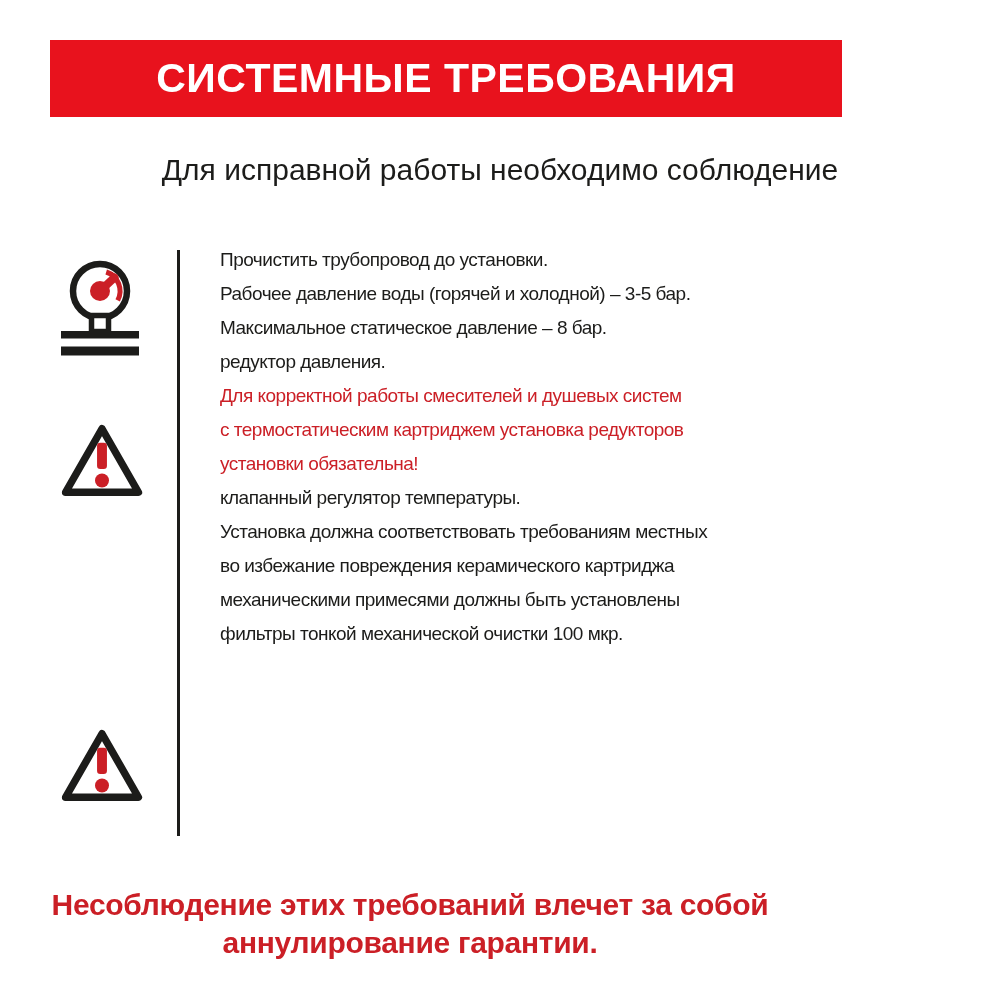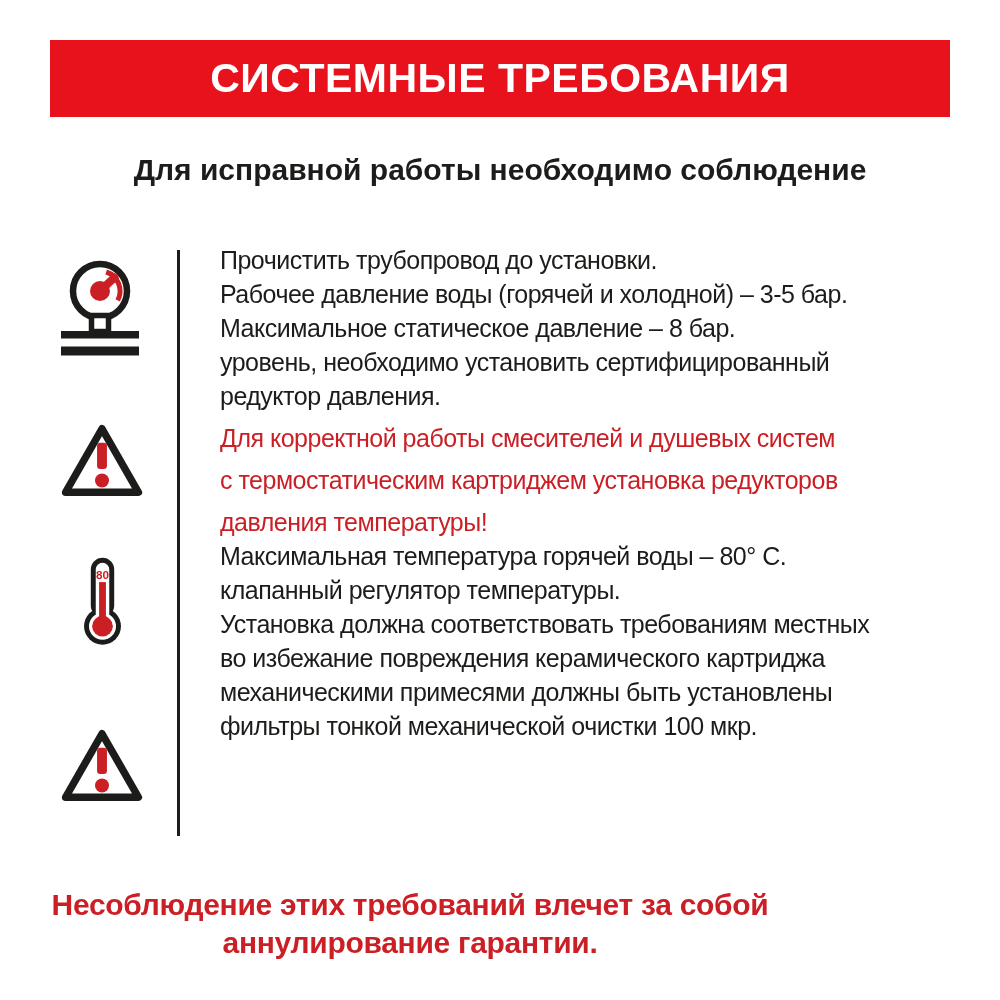--- a/index.html
+++ b/index.html
@@ -9,53 +9,53 @@
     --bg:#ffffff;
   }
   html,body{margin:0;padding:0;}
   body{background:#fff;font-family:"Liberation Sans",sans-serif;}
   .page{
     position:relative;width:1000px;height:1000px;margin:0 auto;
     background:var(--bg);overflow:hidden;color:var(--black);
   }
   
   .banner{
-    position:absolute;left:50px;top:40px;width:900px;height:77px;
+    position:absolute;left:50px;top:40px;width:792px;height:77px;
     background:var(--banner-red);
     display:flex;align-items:center;justify-content:center;
   }
   .banner h1{
     margin:0;color:#fff;font-size:41px;font-weight:bold;
     letter-spacing:0.5px;white-space:nowrap;
   }
   
   .subtitle{
     position:absolute;left:0;top:150px;width:1000px;text-align:center;
-    font-size:30px;font-weight:bold;line-height:39px;color:var(--black);
+    font-size:30px;font-weight:normal;line-height:39px;color:var(--black);
   }
   
   .icon{position:absolute;}
   .icon-gauge{left:58px;top:260px;width:84px;height:102px;}
   .icon-triangle-1{left:60px;top:422px;width:84px;height:77px;}
   .icon-thermo{left:80px;top:556px;width:45px;height:90px;}
   .icon-triangle-2{left:60px;top:727px;width:84px;height:77px;}
   .icon svg{display:block;width:100%;height:100%;}
   
   .divider{
     position:absolute;left:177px;top:250px;width:3px;height:586px;
     background:var(--black);
   }
   
   .lines{
     position:absolute;left:220px;top:243px;width:740px;
-    font-size:25px;line-height:34px;letter-spacing:-0.5px;
+    font-size:19px;line-height:34px;letter-spacing:-0.5px;
     color:var(--black);
   }
   .lines .line{white-space:nowrap;}
-  .lines .line.red{color:var(--red);margin-top:8px;}
+  .lines .line.red{color:var(--red);}
   
   .footer{
     position:absolute;left:0;top:886px;width:820px;text-align:center;
     font-size:30px;font-weight:bold;line-height:38px;color:var(--red);
     letter-spacing:-0.3px;
   }
   .thermo-label{
     font-family:"Liberation Sans",sans-serif;font-weight:bold;font-size:13px;
   }
 </style>
@@ -85,52 +85,39 @@
   </div>
 
   <div class="icon icon-triangle-1">
     <svg viewBox="0 0 90 82" xmlns="http://www.w3.org/2000/svg">
       <path d="M45 7 L84 75 L6 75 Z" fill="#ffffff" stroke="#1c1c1a" stroke-width="8" stroke-linejoin="round"></path>
       <rect x="39.7" y="22" width="10.6" height="28" rx="3.5" fill="#cb1f26"></rect>
       <circle cx="45" cy="62.5" r="7.5" fill="#cb1f26"></circle>
     </svg>
   </div>
 
-  <div class="icon icon-thermo">
-    <svg viewBox="0 0 50 100" xmlns="http://www.w3.org/2000/svg">
-      <rect x="12" y="2" width="26" height="66" rx="13" fill="#1c1c1a"></rect>
-      <circle cx="25" cy="78" r="20.5" fill="#1c1c1a"></circle>
-      <rect x="17.5" y="7.5" width="15" height="64" rx="7.5" fill="#ffffff"></rect>
-      <circle cx="25" cy="78" r="15" fill="#ffffff"></circle>
-      <rect x="21.2" y="29" width="7.6" height="45" fill="#cb1f26"></rect>
-      <circle cx="25" cy="78" r="11.5" fill="#cb1f26"></circle>
-      <text class="thermo-label" x="25" y="25.5" text-anchor="middle" fill="#cb1f26">80</text>
-    </svg>
-  </div>
 
   <div class="icon icon-triangle-2">
     <svg viewBox="0 0 90 82" xmlns="http://www.w3.org/2000/svg">
       <path d="M45 7 L84 75 L6 75 Z" fill="#ffffff" stroke="#1c1c1a" stroke-width="8" stroke-linejoin="round"></path>
       <rect x="39.7" y="22" width="10.6" height="28" rx="3.5" fill="#cb1f26"></rect>
       <circle cx="45" cy="62.5" r="7.5" fill="#cb1f26"></circle>
     </svg>
   </div>
 
   <div class="divider"></div>
 
   <div class="lines">
       <div class="line">Прочистить трубопровод до установки.</div>
       <div class="line">Рабочее давление воды (горячей и холодной) – 3-5 бар.</div>
       <div class="line">Максимальное статическое давление – 8 бар.</div>
-      <div class="line">уровень, необходимо установить сертифицированный</div>
       <div class="line">редуктор давления.</div>
       <div class="line red">Для корректной работы смесителей и душевых систем</div>
       <div class="line red">с термостатическим картриджем установка редукторов</div>
-      <div class="line red">давления температуры!</div>
-      <div class="line">Максимальная температура горячей воды – 80° С.</div>
+      <div class="line red">установки обязательна!</div>
       <div class="line">клапанный регулятор температуры.</div>
       <div class="line">Установка должна соответствовать требованиям местных</div>
       <div class="line">во избежание повреждения керамического картриджа</div>
       <div class="line">механическими примесями должны быть установлены</div>
       <div class="line">фильтры тонкой механической очистки 100 мкр.</div>
     </div>
 
   <footer class="footer">
     <div>Несоблюдение этих требований влечет за собой</div>
     <div>аннулирование гарантии.</div>

